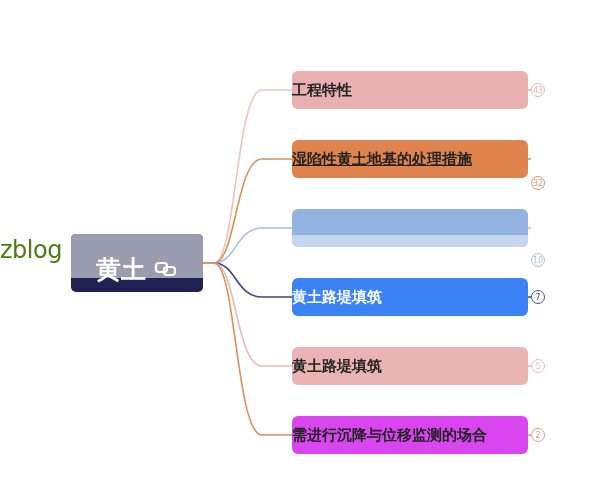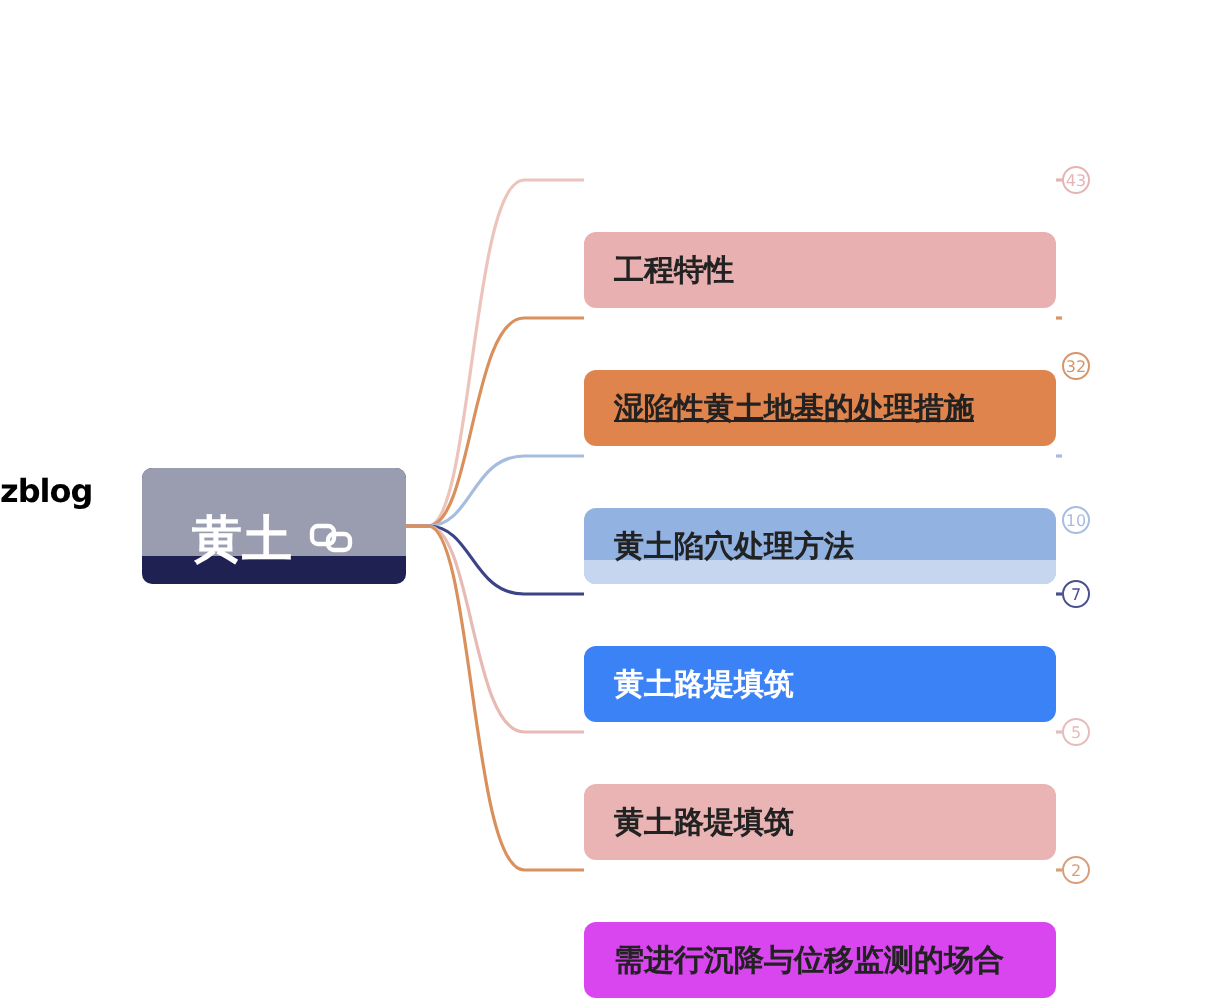--- a/index.html
+++ b/index.html
@@ -1,24 +1,24 @@
 <!DOCTYPE html>
 <html><head>
 <meta charset="utf-8">
 <style>
   html,body{margin:0;padding:0;background:#ffffff;}
   body{width:616px;height:500px;position:relative;overflow:hidden;font-family:"DejaVu Sans","Liberation Sans",sans-serif;}
-  .watermark{position:absolute;left:0;top:236px;font-size:16px;color:#000000;font-family:"DejaVu Sans",sans-serif;font-weight:700;letter-spacing:-0.5px;}
+  .watermark{position:absolute;left:0;top:236px;font-size:24px;color:#4d7c0f;font-family:"DejaVu Sans",sans-serif;font-weight:400;letter-spacing:-0.5px;}
   .center{position:absolute;left:71px;top:234px;width:132px;height:58px;border-radius:5px;background:#1e2152;overflow:hidden;}
   .center .overlay{position:absolute;left:0;top:0;width:100%;height:44px;background:#9a9cb0;}
   .center .label{position:absolute;left:0;top:0;width:100%;height:69px;display:flex;align-items:center;justify-content:center;gap:8px;color:#fff;font-size:25px;font-weight:bold;}
   .center .label .txt{margin-top:2px;}
   .link-icon{width:24px;height:16px;display:inline-block;}
   svg.lines{position:absolute;left:0;top:0;}
-  .node{position:absolute;left:292px;width:236px;height:38px;border-radius:6px;display:flex;align-items:center;box-sizing:border-box;padding-left:15px;font-size:15px;font-weight:bold;color:#222;overflow:hidden;margin-top:45px;}
+  .node{position:absolute;left:292px;width:236px;height:38px;border-radius:6px;display:flex;align-items:center;box-sizing:border-box;font-size:15px;font-weight:bold;color:#222;overflow:hidden;}
   .node .txt{position:relative;z-index:2;}
   .node .lower{position:absolute;left:0;bottom:0;width:100%;height:12px;z-index:1;}
   .badge{position:absolute;left:531px;width:14px;height:14px;border-radius:50%;border:1px solid;box-sizing:border-box;font-size:8px;display:flex;align-items:center;justify-content:center;background:#fff;font-family:"DejaVu Sans",sans-serif;}
 </style>
 </head>
 <body>
 
 <div class="watermark">zblog</div>
 
 <svg class="lines" width="616" height="500">
@@ -53,21 +53,20 @@
     <div class="node" style="top: 71px; background: rgb(232, 176, 176);">
       <span class="txt" style="color: rgb(34, 34, 34);">工程特性</span>
     </div>
     <div class="badge" style="top: 83px; border-color: rgb(230, 180, 180); color: rgb(230, 180, 180);">43</div>
     <div class="node" style="top: 140px; background: rgb(224, 132, 78);">
       <span class="txt" style="color: rgb(34, 34, 34); text-decoration: underline;">湿陷性黄土地基的处理措施</span>
     </div>
     <div class="badge" style="top: 136px; border-color: rgb(216, 148, 106); color: rgb(216, 148, 106); margin-top: 40px;">32</div>
     <div class="node" style="top: 209px; background: rgb(146, 178, 226);">
       <div class="lower" style="background: rgb(199, 214, 239);"></div>
-      <span class="txt" style="color: rgb(34, 34, 34);">黄土陷穴处理方法</span>
     </div>
     <div class="badge" style="top: 221px; border-color: rgb(168, 188, 224); color: rgb(168, 188, 224); margin-top: 32px;">10</div>
     <div class="node" style="top: 278px; background: #3b82f6;">
       <span class="txt" style="color: rgb(255, 255, 255);">黄土路堤填筑</span>
     </div>
     <div class="badge" style="top: 290px; border-color: rgb(74, 80, 144); color: rgb(74, 80, 144);">7</div>
     <div class="node" style="top: 347px; background: rgb(234, 180, 180);">
       <span class="txt" style="color: rgb(34, 34, 34);">黄土路堤填筑</span>
     </div>
     <div class="badge" style="top: 359px; border-color: rgb(230, 188, 188); color: rgb(230, 188, 188);">5</div>

